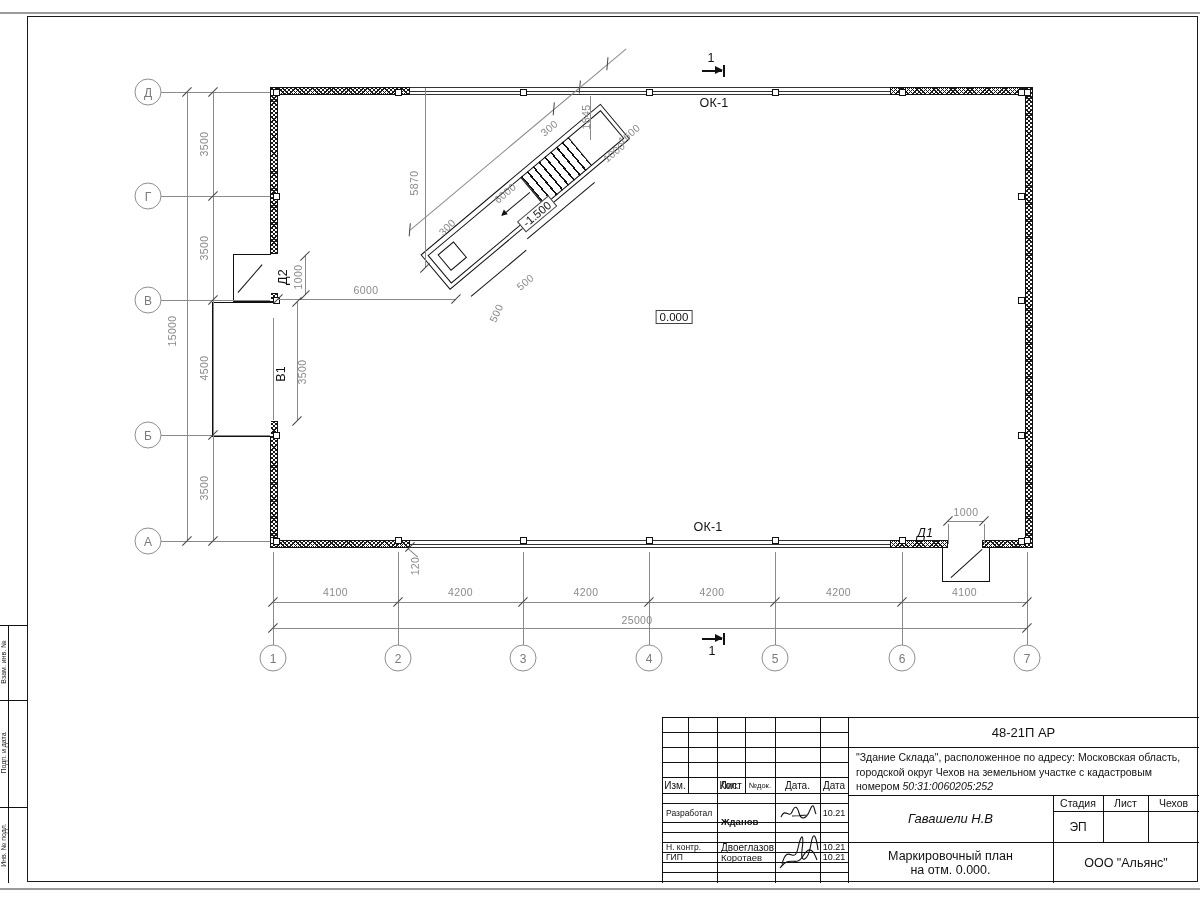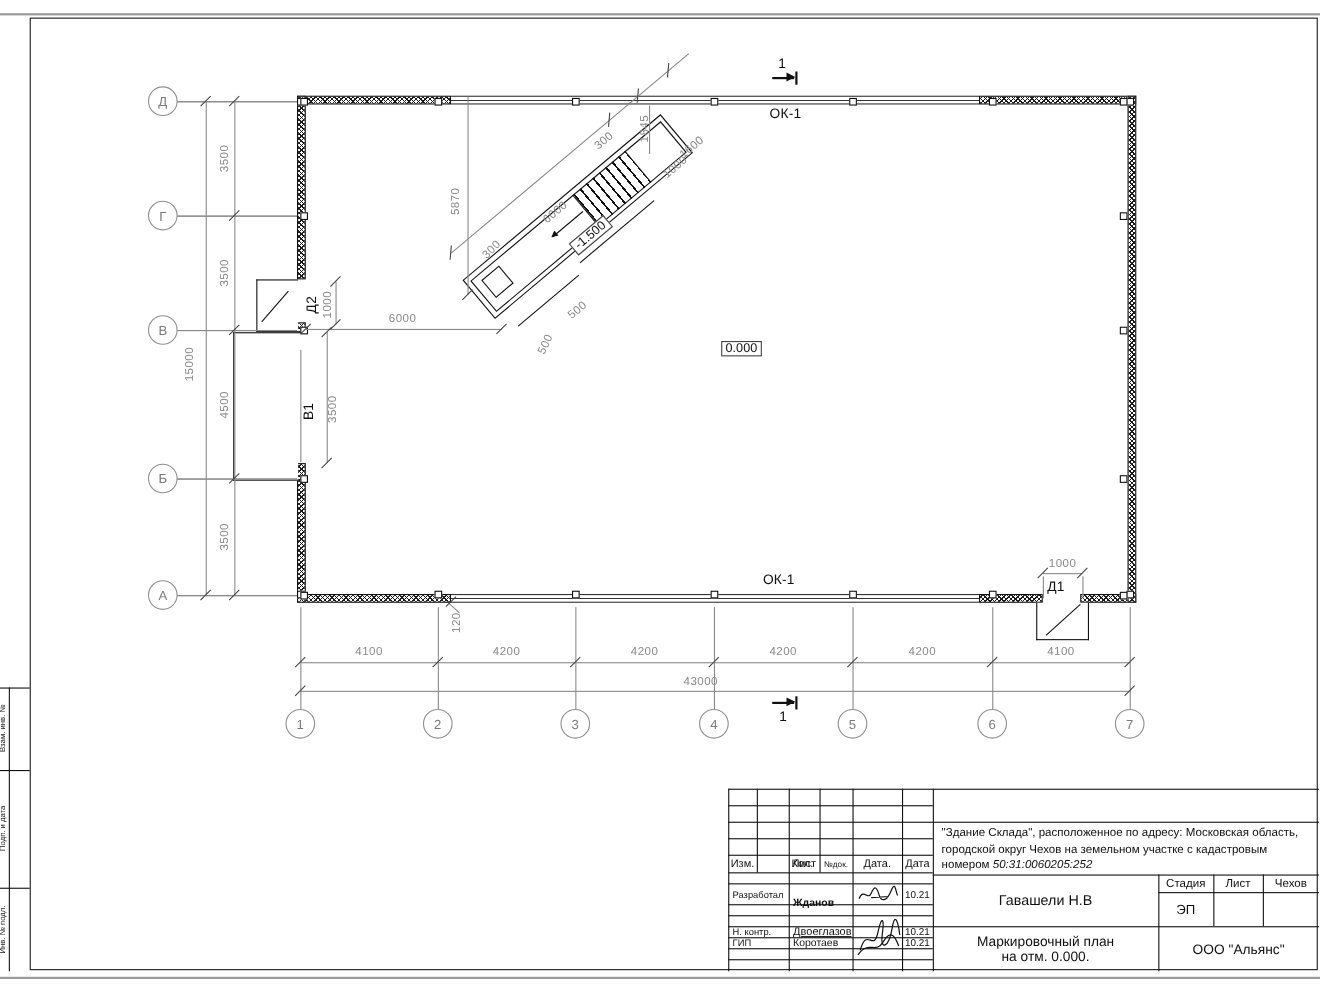--- a/index.html
+++ b/index.html
@@ -163,38 +163,38 @@
       <div class="ann" style="left: 838.5px; top: 592px;">4200</div>
       <div class="ann" style="left: 964.5px; top: 592px;">4100</div>
       <div class="ann" style="left: 204px; top: 144px; --r: -90deg;">3500</div>
       <div class="ann" style="left: 204px; top: 248px; --r: -90deg;">3500</div>
       <div class="ann" style="left: 204px; top: 367.5px; --r: -90deg;">4500</div>
       <div class="ann" style="left: 204px; top: 488px; --r: -90deg;">3500</div>
       <div class="ann black" style="left: 714px; top: 103px; --r: 0deg;">ОК-1</div>
       <div class="ann black" style="left: 708px; top: 527px; --r: 0deg;">ОК-1</div>
       <div class="ann boxed" style="left: 674px; top: 317px; --r: 0deg;">0.000</div>
       <div class="ann boxed" style="left: 537px; top: 214px; --r: -40deg;">-1.500</div>
-      <div class="ann black" style="left: 960px; top: 533px; --r: 0deg;">Д1</div>
+      <div class="ann black" style="left: 925px; top: 533px; font-style: italic; --r: 0deg;">Д1</div>
       <div class="ann " style="left: 966px; top: 512px; --r: 0deg;">1000</div>
       <div class="ann black" style="left: 283px; top: 277px; --r: -90deg;">Д2</div>
       <div class="ann " style="left: 298px; top: 277px; --r: -90deg;">1000</div>
       <div class="ann black" style="left: 281px; top: 374px; --r: -90deg;">В1</div>
       <div class="ann " style="left: 302px; top: 372px; --r: -90deg;">3500</div>
       <div class="ann " style="left: 366px; top: 290px; --r: 0deg;">6000</div>
       <div class="ann " style="left: 414px; top: 183px; --r: -90deg;">5870</div>
       <div class="ann " style="left: 447px; top: 227px; --r: -45deg;">300</div>
       <div class="ann " style="left: 505px; top: 193px; --r: -40deg;">6000</div>
       <div class="ann " style="left: 549px; top: 128px; --r: -40deg;">300</div>
       <div class="ann " style="left: 586px; top: 117px; --r: -90deg;">1845</div>
       <div class="ann " style="left: 629px; top: 134px; --r: -40deg;">1600</div>
       <div class="ann " style="left: 614px; top: 152px; --r: -40deg;">1000</div>
       <div class="ann " style="left: 525px; top: 282px; --r: -40deg;">500</div>
       <div class="ann " style="left: 496px; top: 313px; --r: -65deg;">500</div>
       <div class="ann " style="left: 415px; top: 566px; --r: -90deg;">120</div>
-      <div class="ann " style="left: 637px; top: 620px; --r: 0deg;">43000</div>
+      <div class="ann " style="left: 637px; top: 620px; --r: 0deg;">25000</div>
       <div class="ann " style="left: 172px; top: 331px; --r: -90deg;">15000</div>
       <div class="ann black" style="left: 711px; top: 58px; --r: 0deg;">1</div>
       <div class="ann black" style="left: 712px; top: 651px; --r: 0deg;">1</div>
       <div class="ln h" style="left: 273px; top: 602px; width: 754px;"></div>
       <div class="ln h" style="left: 273px; top: 628px; width: 754px;"></div>
       <div class="ln h" style="left: 161px; top: 92px; width: 109px;"></div>
       <div class="ln h" style="left: 161px; top: 196px; width: 109px;"></div>
       <div class="ln h" style="left: 161px; top: 300px; width: 109px;"></div>
       <div class="ln h" style="left: 161px; top: 435px; width: 109px;"></div>
       <div class="ln h" style="left: 161px; top: 541px; width: 109px;"></div>
@@ -269,20 +269,21 @@
     <div class="lnb v" style="left:688px;top:717px;height:76px;"></div>
     <div class="lnb v" style="left:717px;top:717px;height:166px;"></div>
     <div class="lnb v" style="left:745px;top:717px;height:76px;"></div>
     <div class="lnb v" style="left:775px;top:717px;height:166px;"></div>
     <div class="lnb v" style="left:820px;top:717px;height:166px;"></div>
     <div class="lnb v" style="left:848px;top:717px;height:166px;"></div>
     <div class="lnb v" style="left:1053px;top:795px;height:88px;"></div>
     <div class="lnb v" style="left:1103px;top:795px;height:47px;"></div>
     <div class="lnb v" style="left:1148px;top:795px;height:47px;"></div>
 
+    <div class="tb-cell" style="left:848px;top:717px;width:351px;height:30px;font-size:13px;">48-21П АР</div>
     <div class="tb-cell desc" style="left:848px;top:747px;width:351px;height:48px;">
       <span><span>"Здание Склада", расположенное по адресу: Московская область, городской округ Чехов на земельном участке с кадастровым номером </span><i>50:31:0060205:252</i></span>
     </div>
     <div class="tb-cell" style="left:662px;top:777px;width:26px;height:16px;font-size:10px;">Изм.</div>
     <div class="tb-cell" style="left:688px;top:777px;width:29px;height:16px;font-size:10px;margin-left:27px;">Кол.</div>
     <div class="tb-cell" style="left:717px;top:777px;width:28px;height:16px;font-size:10px;">Лист</div>
     <div class="tb-cell" style="left:745px;top:777px;width:30px;height:16px;font-size:7.5px;">№док.</div>
     <div class="tb-cell" style="left:775px;top:777px;width:45px;height:16px;font-size:10px;">Дата.</div>
     <div class="tb-cell" style="left:820px;top:777px;width:28px;height:16px;font-size:10px;">Дата</div>
 
@@ -299,21 +300,21 @@
     <div class="tb-cell" style="left:820px;top:852px;width:28px;height:10px;font-size:9px;">10.21</div>
 
     <svg class="sig" style="left:778px;top:804px;" width="40" height="18" viewBox="0 0 40 18">
       <path d="M3 13 C7 3 11 15 14 8 S19 2 21 9 S28 16 32 6 S36 6 38 10 M14 12 L30 11" fill="none" stroke="#111" stroke-width="1.1"></path>
     </svg>
     <svg class="sig" style="left:776px;top:834px;" width="44" height="36" viewBox="0 0 44 36">
       <path d="M6 30 C12 8 18 32 22 14 S28 2 26 16 C24 30 32 28 35 10 S41 8 42 16" fill="none" stroke="#111" stroke-width="1.1"></path>
       <path d="M4 34 C14 20 20 34 27 22 S38 18 41 26" fill="none" stroke="#111" stroke-width="1.1"></path>
     </svg>
 
-    <div class="tb-cell" style="left:848px;top:795px;width:205px;height:47px;font-size:13px;">Гавашели Н.В</div>
+    <div class="tb-cell" style="left:848px;top:795px;width:205px;height:47px;font-size:13px;font-style:italic;">Гавашели Н.В</div>
     <div class="tb-cell pre" style="left:848px;top:842px;width:205px;height:41px;font-size:12.5px;">Маркировочный план
 на отм. 0.000.</div>
     <div class="tb-cell" style="left:1053px;top:842px;width:146px;height:41px;font-size:12.5px;">ООО "Альянс"</div>
     <div class="tb-cell" style="left:1053px;top:795px;width:50px;height:16px;font-size:10.5px;">Стадия</div>
     <div class="tb-cell" style="left:1103px;top:795px;width:45px;height:16px;font-size:10.5px;">Лист</div>
     <div class="tb-cell" style="left:1148px;top:795px;width:51px;height:16px;font-size:10.5px;">Чехов</div>
     <div class="tb-cell" style="left:1053px;top:811px;width:50px;height:31px;font-size:12px;">ЭП</div>
   </div>
 </div>
 

